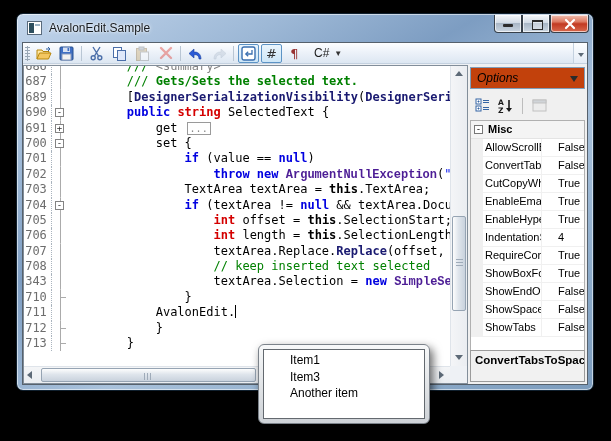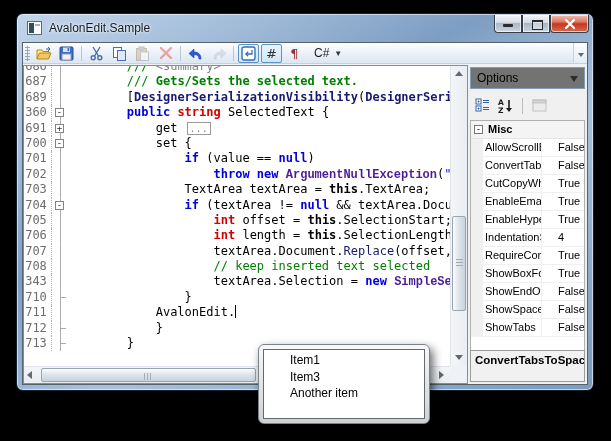--- a/index.html
+++ b/index.html
@@ -67,21 +67,21 @@
   .fold { width:17px; flex:none; position:relative;
     background:linear-gradient(#ababab,#ababab) no-repeat center/1px 100%; }
   .fbox { position:absolute; left:3px; top:3px; width:9px; height:9px; background:#fff;
     border:1px solid #838383; color:#333; font-size:9px; line-height:7px; text-align:center;
     font-family:"DejaVu Sans Mono",monospace; }
   .ftick { position:absolute; left:8px; top:7px; width:6px; height:1px; background:#ababab; }
   .code { flex:1; overflow:hidden; color:#000; }
   .sk { color:#0000e0; font-weight:bold; }     
   .sy { color:#d40000; font-weight:bold; }     
   .sc { color:#4c1d95; font-weight:bold;font-family:Liberation Mono, monospace; }     
-  .sm { color:#191970; font-weight:normal; }     
+  .sm { color:#191970; font-weight:bold; }     
   .sa { color:#191970; font-weight:bold; }     
   .ss { color:#0011ee; }                       
   .sg { color:#008000; }                       
   .sb { color:#008000; font-weight:bold; }     
   .sd { color:#848484; }                       
   .sh { color:#000; font-weight:bold; }        
   .sf { display:inline-block; border:1px solid #9a9a9a; color:#8a8a8a; background:#fff;
         padding:0 2px; line-height:11px; font-size:10px; margin-left:2px; }
   .caret { display:inline-block; width:1px; height:13px; background:#000; vertical-align:-2px; }
 
@@ -103,22 +103,22 @@
   .thumb-h { top:1px; height:14px; left:17px; width:215px; }
   .grip-h { position:absolute; left:50%; top:4px; width:9px; height:7px; margin-left:-5px;
     background-image:linear-gradient(90deg,#9fabb9 1px,transparent 1px);
     background-size:3px 100%; }
   .grip-v { position:absolute; top:50%; left:3px; height:9px; width:7px; margin-top:-5px;
     background-image:linear-gradient(#9fabb9 1px,transparent 1px); background-size:100% 3px; }
   .corner { position:absolute; right:0; bottom:0; width:17px; height:17px; background:#eef1f5; }
 
   
   .panel { position:absolute; right:0; top:22px; width:119px; bottom:0; background:#f0f0f0; }
-  .combo { position:absolute; left:2px; top:2px; right:2px; height:22px; background:#737373;
-    border:1px solid #7f9db9; font-size:12px; color:#000; line-height:20px; padding-left:6px; }
+  .combo { position:absolute; left:2px; top:2px; right:2px; height:22px; background:#c2410c;
+    border:1px solid #7f9db9; font-size:12px; color:#000; line-height:20px; padding-left:6px;font-style:italic; }
   .combo .arr { position:absolute; right:6px; top:8px; border:4px solid transparent; border-top:6px solid #2b2b2b; }
   .ptoolbar { position:absolute; left:2px; top:28px; right:2px; height:25px; display:flex; align-items:center; }
   .pbtn { width:24px; height:22px; display:flex; align-items:center; justify-content:center; }
   .pbtn.disabled { opacity:.45; }
   .psep { width:1px; height:16px; background:#bdbdbd; margin:0 4px; }
   .grid { position:absolute; left:2px; top:55px; right:2px; height:232px; background:#fff;
     border:1px solid #b0b0b0; overflow:hidden; }
   .grow { display:flex; height:18px; line-height:17px; font-size:11px; border-bottom:1px solid #f0f0f0; }
   .grow .indent { width:12px; background:#f0f0f0; flex:none; }
   .grow .pname { width:59px; flex:none; overflow:hidden; white-space:nowrap;
@@ -255,30 +255,30 @@
           </div>
         </span>
       <div class="overflow-btn"></div>
     </div>
 
     <div class="editor">
       <div class="lines" id="editor-lines">
           <div class="row"><span class="lnum">686</span><span class="fold"></span><span class="code"><span class="sg">        /// </span><span class="sd">&lt;summary&gt;</span></span></div>
           <div class="row"><span class="lnum">687</span><span class="fold"></span><span class="code"><span class="sg">        /// </span><span class="sb">Gets/Sets the selected text.</span></span></div>
           <div class="row"><span class="lnum">689</span><span class="fold"></span><span class="code"><span>        [</span><span class="sa">DesignerSerializationVisibility</span><span>(</span><span class="sa">DesignerSeria</span></span></div>
-          <div class="row"><span class="lnum">360</span><span class="fold"><span class="fbox">-</span></span><span class="code"><span>        </span><span class="sk">public</span><span> </span><span class="sy">string</span><span> SelectedText {</span></span></div>
+          <div class="row"><span class="lnum">690</span><span class="fold"><span class="fbox">-</span></span><span class="code"><span>        </span><span class="sk">public</span><span> </span><span class="sy">string</span><span> SelectedText {</span></span></div>
           <div class="row"><span class="lnum">691</span><span class="fold"><span class="fbox">+</span></span><span class="code"><span>            get </span><span class="sf">...</span></span></div>
           <div class="row"><span class="lnum">700</span><span class="fold"><span class="fbox">-</span></span><span class="code"><span>            set {</span></span></div>
           <div class="row"><span class="lnum">701</span><span class="fold"></span><span class="code"><span>                </span><span class="sk">if</span><span> (value == </span><span class="sk">null</span><span>)</span></span></div>
           <div class="row"><span class="lnum">702</span><span class="fold"></span><span class="code"><span>                    </span><span class="sk">throw</span><span> </span><span class="sk">new</span><span> </span><span class="sc">ArgumentNullException</span><span>(</span><span class="ss">"va</span></span></div>
           <div class="row"><span class="lnum">703</span><span class="fold"></span><span class="code"><span>                TextArea textArea = </span><span class="sh">this</span><span>.TextArea;</span></span></div>
           <div class="row"><span class="lnum">704</span><span class="fold"><span class="fbox">-</span></span><span class="code"><span>                </span><span class="sk">if</span><span> (textArea != </span><span class="sk">null</span><span> &amp;&amp; textArea.Docume</span></span></div>
           <div class="row"><span class="lnum">705</span><span class="fold"></span><span class="code"><span>                    </span><span class="sy">int</span><span> offset = </span><span class="sh">this</span><span>.SelectionStart;</span></span></div>
           <div class="row"><span class="lnum">706</span><span class="fold"></span><span class="code"><span>                    </span><span class="sy">int</span><span> length = </span><span class="sh">this</span><span>.SelectionLength;</span></span></div>
-          <div class="row"><span class="lnum">707</span><span class="fold"></span><span class="code"><span>                    textArea.Document.</span><span class="sm">Replace</span><span>(offset, l</span></span></div>
+          <div class="row"><span class="lnum">707</span><span class="fold"></span><span class="code"><span>                    textArea.Replace.</span><span class="sm">Replace</span><span>(offset, l</span></span></div>
           <div class="row"><span class="lnum">708</span><span class="fold"></span><span class="code"><span>                    </span><span class="sg">// keep inserted text selected</span></span></div>
           <div class="row"><span class="lnum">343</span><span class="fold"></span><span class="code"><span>                    textArea.Selection = </span><span class="sk">new</span><span> </span><span class="sc">SimpleSele</span></span></div>
           <div class="row"><span class="lnum">710</span><span class="fold"><span class="ftick"></span></span><span class="code"><span>                }</span></span></div>
           <div class="row"><span class="lnum">711</span><span class="fold"></span><span class="code"><span>            AvalonEdit.</span><span class="caret"></span></span></div>
           <div class="row"><span class="lnum">712</span><span class="fold"><span class="ftick"></span></span><span class="code"><span>            }</span></span></div>
           <div class="row"><span class="lnum">713</span><span class="fold"><span class="ftick"></span></span><span class="code"><span>        }</span></span></div>
         </div>
       <div class="vscroll">
         <div class="sb-btn" style="top:0;">
             <div class="tri up"></div>

